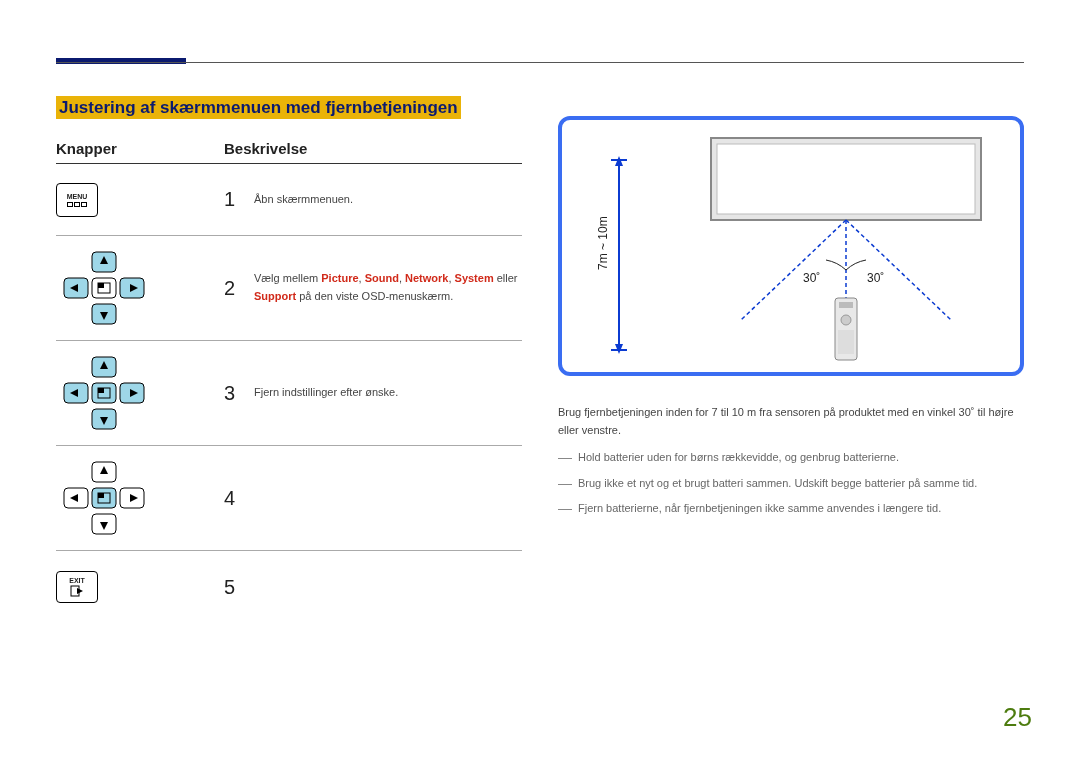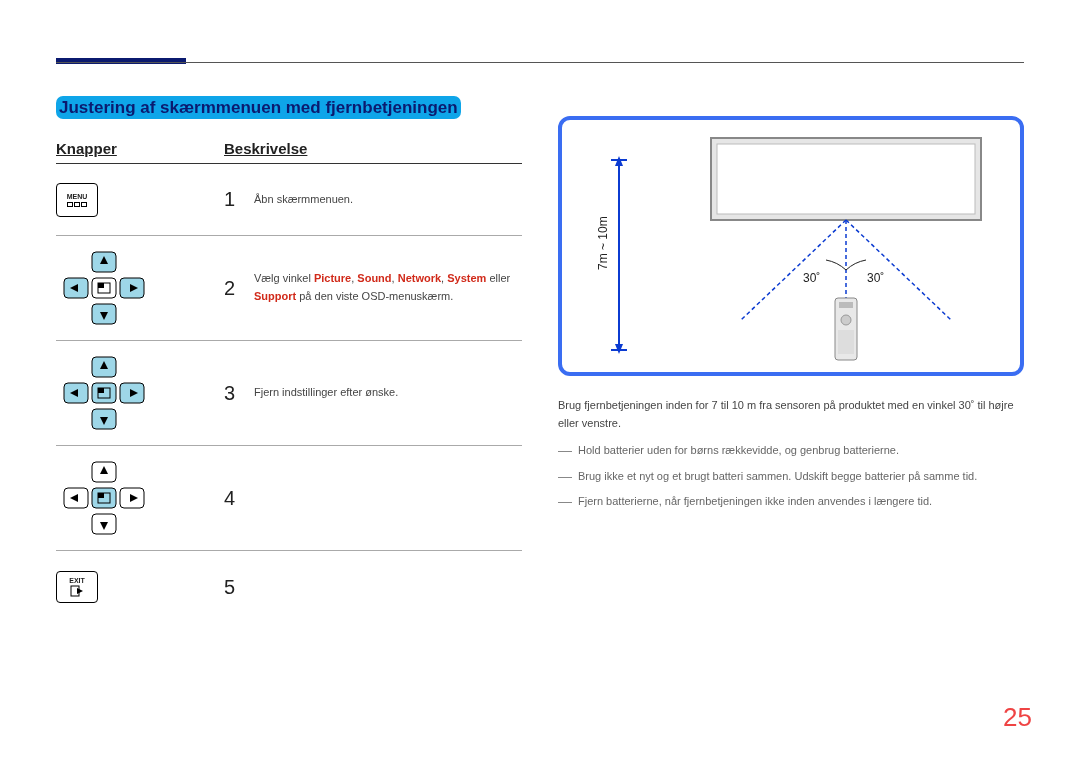--- a/index.html
+++ b/index.html
@@ -30,34 +30,32 @@
   .columns {
     display:flex;
     gap:36px;
     margin-top:40px;
   }
   .col { flex:1 1 0; }
   .heading {
     display:inline;
     font-size:17px;
     font-weight:700;
-    background:#0ea5e9;
+    background:#eab308;
     color:#0b1a6f;
     padding:2px 3px;
-    border-radius:7px;
   }
   .table {
     width:100%;
     margin-top:22px;
   }
   .thead {
     display:flex;
     border-bottom:1px solid #333;
     padding-bottom:6px;
-    text-decoration:underline;
   }
   .th1 { width:168px; font-weight:700; font-size:15px; }
   .th2 { flex:1; font-weight:700; font-size:15px; }
   .trow {
     display:flex;
     align-items:center;
     border-bottom:1px solid #aaa;
     padding:12px 0;
     min-height:72px;
   }
@@ -75,24 +73,24 @@
   .menu-grid span { width:6px; height:5px; border:1px solid #000; }
   .exit-btn {
     width:42px; height:32px; border:1.5px solid #000; border-radius:4px;
     display:flex; flex-direction:column; align-items:center; justify-content:center;
     font-size:7px; font-weight:700; gap:1px;
   }
   .page-num {
     position:absolute;
     right:48px; bottom:30px;
     font-size:26px;
-    color:#ef4444;
+    color:#4d7c0f;
     font-weight:300;
   }
-  .range-desc { font-size:11px; color:#444; line-height:1.6; margin-top:21px; }
+  .range-desc { font-size:11px; color:#444; line-height:1.6; margin-top:28px; }
   .bullets { margin-top:10px; }
   .bline {
     font-size:11px; color:#666; line-height:1.6;
     display:flex; gap:6px; margin-bottom:6px;
   }
   .bline .dash { flex-shrink:0; font-size:14px; color:#888; margin-top:-3px; }
   .diagram {
     width:100%; height:260px;
     border:4px solid #3a6df2; border-radius:12px;
     margin-top:18px;
@@ -144,21 +142,21 @@
               <polygon points="48,8 44,16 52,16" fill="#000"></polygon>
               <polygon points="48,72 44,64 52,64" fill="#000"></polygon>
               <polygon points="14,40 22,36 22,44" fill="#000"></polygon>
               <polygon points="82,40 74,36 74,44" fill="#000"></polygon>
               <rect x="42" y="35" width="12" height="10" fill="none" stroke="#000"></rect>
               <rect x="42" y="35" width="6" height="5" fill="#000"></rect>
             </svg>
           </div>
           <div class="tcell-num">2</div>
           <div class="tcell-desc">
-            <span>Vælg vinkel </span><span class="accent">Picture</span>, <span class="accent">Sound</span>, <span class="accent">Network</span>, <span class="accent">System</span><span> eller </span><span class="accent">Support</span><span> på den viste OSD-menuskærm.</span>
+            <span>Vælg mellem </span><span class="accent">Picture</span>, <span class="accent">Sound</span>, <span class="accent">Network</span>, <span class="accent">System</span><span> eller </span><span class="accent">Support</span><span> på den viste OSD-menuskærm.</span>
           </div>
         </div>
 
         <div class="trow">
           <div class="tcell-btn">
             <svg width="96" height="80" viewBox="0 0 96 80">
               <rect x="36" y="4" width="24" height="20" rx="4" fill="#9ed7e8" stroke="#000"></rect>
               <rect x="36" y="56" width="24" height="20" rx="4" fill="#9ed7e8" stroke="#000"></rect>
               <rect x="8" y="30" width="24" height="20" rx="4" fill="#9ed7e8" stroke="#000"></rect>
               <rect x="64" y="30" width="24" height="20" rx="4" fill="#9ed7e8" stroke="#000"></rect>
@@ -246,21 +244,21 @@
         <div class="bline">
             <span class="dash">―</span>
             <span>Hold batterier uden for børns rækkevidde, og genbrug batterierne.</span>
           </div>
         <div class="bline">
             <span class="dash">―</span>
             <span>Brug ikke et nyt og et brugt batteri sammen. Udskift begge batterier på samme tid.</span>
           </div>
         <div class="bline">
             <span class="dash">―</span>
-            <span>Fjern batterierne, når fjernbetjeningen ikke inden anvendes i længere tid.</span>
+            <span>Fjern batterierne, når fjernbetjeningen ikke samme anvendes i længere tid.</span>
           </div>
       </div>
     </div>
 
   </div>
 
   <div class="page-num">25</div>
 </div>
 
 </body></html>

